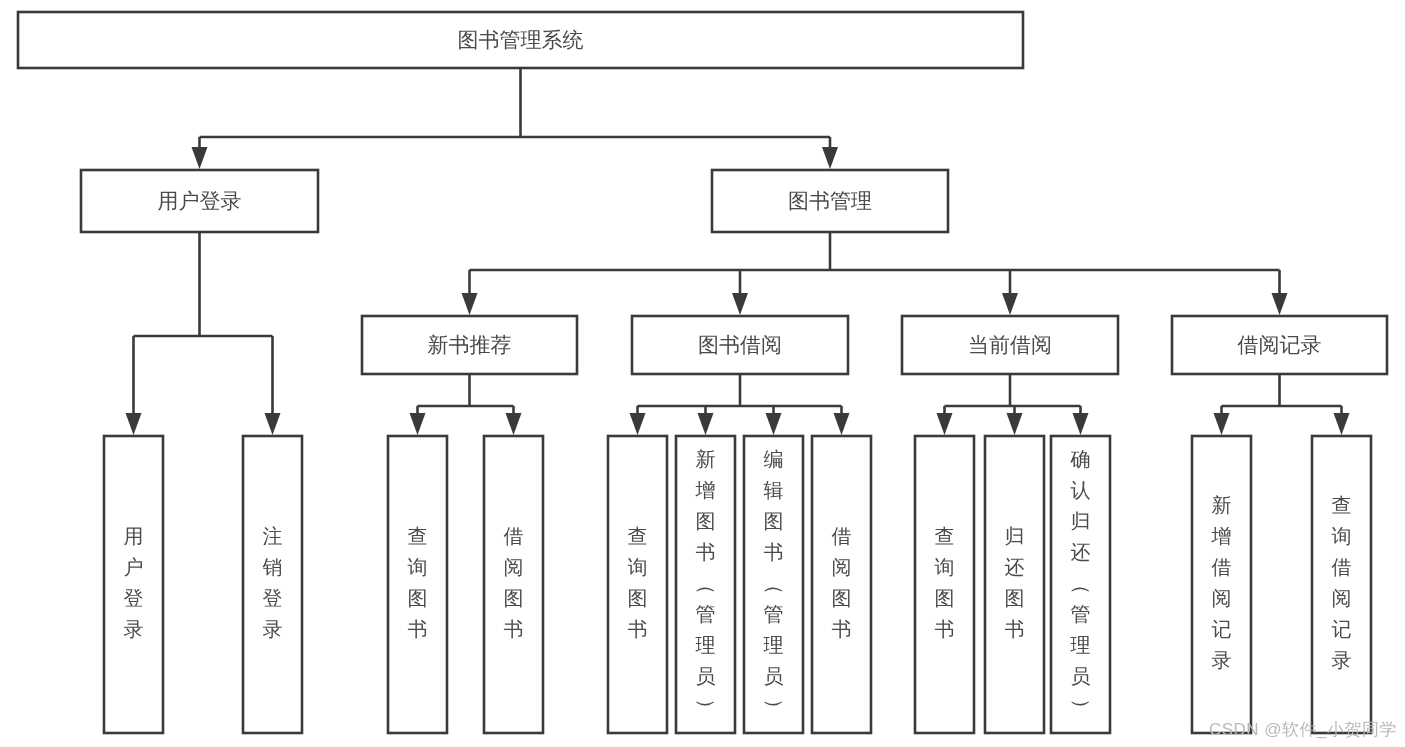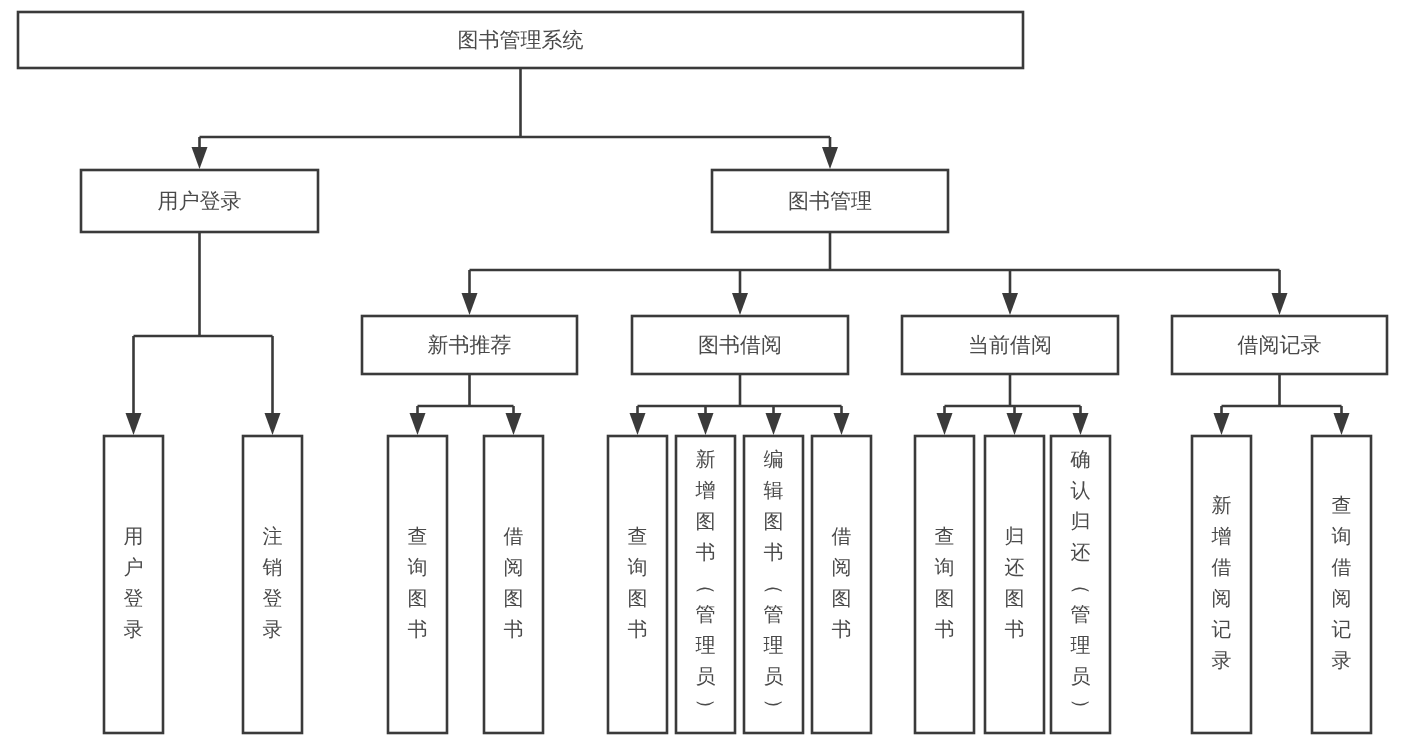--- a/index.html
+++ b/index.html
@@ -263,13 +263,14 @@
           <rect x="1312" y="436" width="59" height="297" class="node-box"></rect>
           <text x="1341.5" y="507" class="node-label-v">查</text>
           <text x="1341.5" y="538" class="node-label-v">询</text>
           <text x="1341.5" y="569" class="node-label-v">借</text>
           <text x="1341.5" y="600" class="node-label-v">阅</text>
           <text x="1341.5" y="631" class="node-label-v">记</text>
           <text x="1341.5" y="662" class="node-label-v">录</text>
         </g>
       </g>
   </svg>
+  <div class="watermark">CSDN @软件_小贺同学</div>
 </div>
 
 </body></html>

